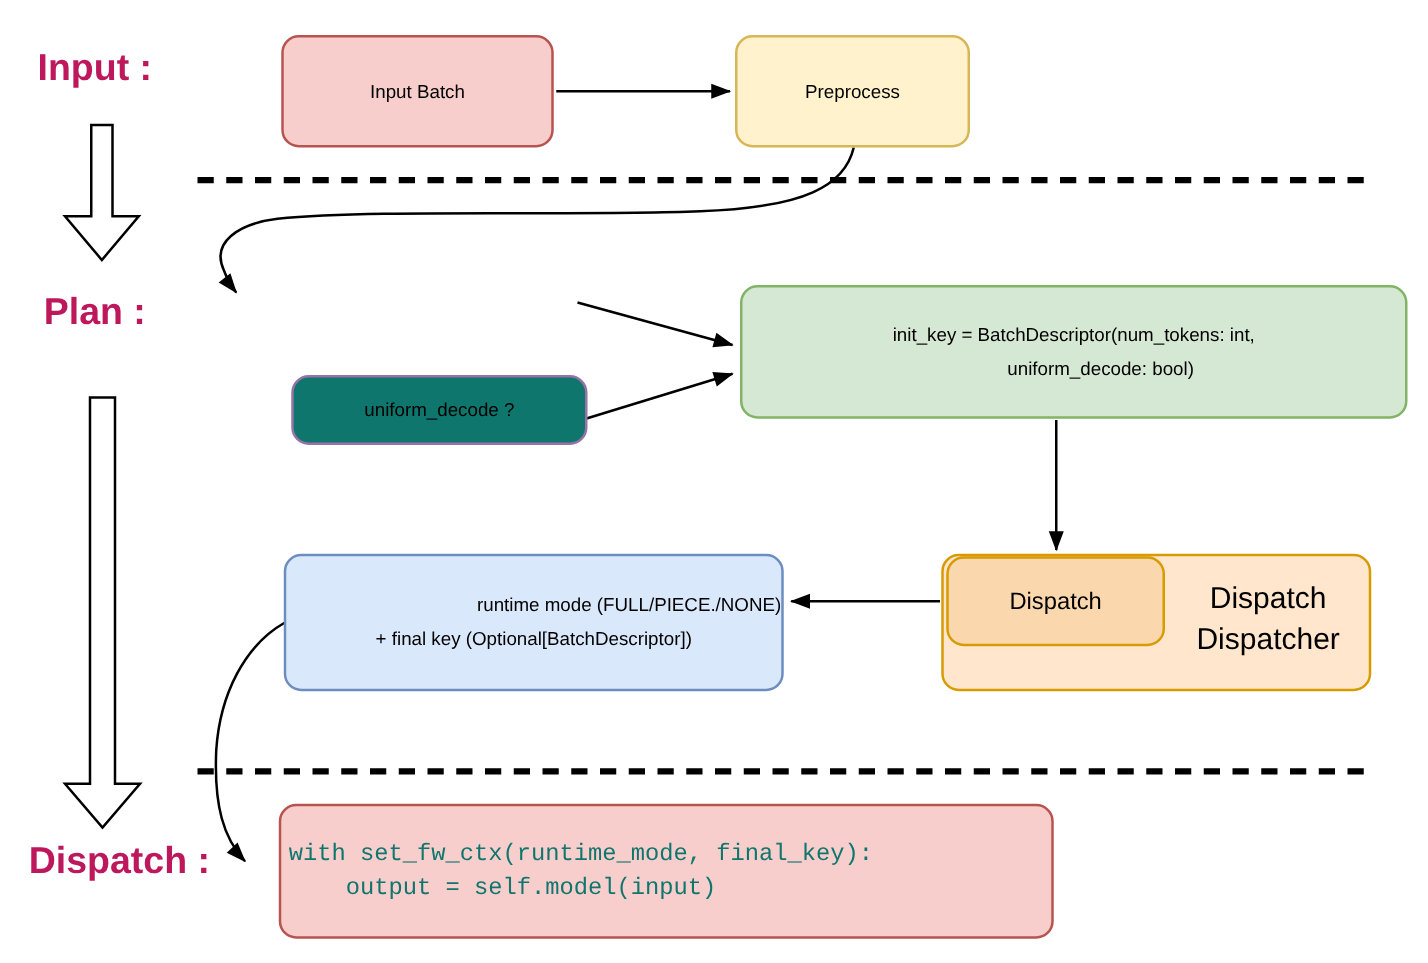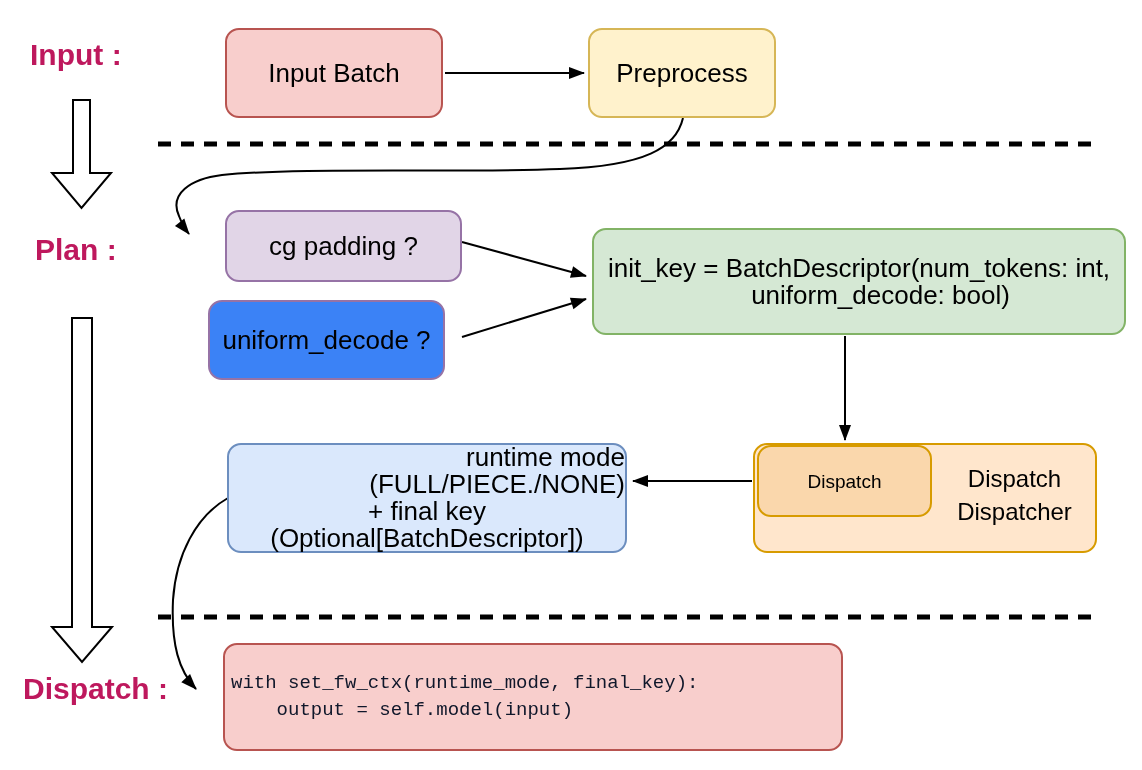--- a/index.html
+++ b/index.html
@@ -14,37 +14,37 @@
     position:absolute;
     font-size:30px; font-weight:bold; color:#be185d;
     white-space:nowrap;
   }
   .node {
     position:absolute;
     border:2px solid #000;
     border-radius:14px;
     display:flex; align-items:center; justify-content:center;
     text-align:center;
-    font-size:26px; color:#000;
+    font-size:15px; color:#000;
     box-sizing:border-box;
     line-height:27px;
   }
   .node .lines { width:100%; }
   #node-dispatch { font-size:19px; }
   #cudagraph-text {
     position:absolute;
     left:932px; top:462px; width:165px;
     text-align:center;
     font-size:24px; line-height:33px; color:#000;
   }
   #node-execute-code {
     justify-content:flex-start;
     font-family:"Liberation Mono", monospace;
     font-size:19px; line-height:27px;
-    color:#0f172a;
+    color:#0f766e;
     text-align:left;
     padding-left:6px;
   }
   #node-execute-code .code-line { white-space:pre; display:block; }
   svg#connector-layer {
     position:absolute; left:0; top:0;
     width:1142px; height:770px;
     pointer-events:none;
   }
 </style>
@@ -81,25 +81,22 @@
   </svg>
 
   <div class="node" style="left: 225px; top: 28px; width: 218px; height: 90px; background-color: rgb(248, 206, 204); border-color: rgb(184, 84, 80);">
     <span>Input Batch</span>
   </div>
 
   <div class="node" style="left: 588px; top: 28px; width: 188px; height: 90px; background-color: rgb(255, 242, 204); border-color: rgb(214, 182, 86);">
     <span>Preprocess</span>
   </div>
 
-  <div class="node" style="left: 225px; top: 210px; width: 237px; height: 72px; background-color: rgb(225, 213, 231); border-color: rgb(150, 115, 166);">
-    <span>cg padding ?</span>
-  </div>
 
-  <div class="node" style="left: 208px; top: 300px; width: 237px; height: 80px; background-color: #3b82f6; border-color: rgb(150, 115, 166);">
+  <div class="node" style="left: 233px; top: 300px; width: 237px; height: 56px; background-color: #0f766e; border-color: rgb(150, 115, 166);">
     <span>uniform_decode ?</span>
   </div>
 
   <div class="node" style="left: 592px; top: 228px; width: 534px; height: 107px; background-color: rgb(213, 232, 212); border-color: rgb(130, 179, 102);">
     <div class="lines">
       <span style="display:block;">init_key = BatchDescriptor(num_tokens: int,</span>
       <span style="display:block;padding-left:43px;">uniform_decode: bool)</span>
     </div>
   </div>
 

